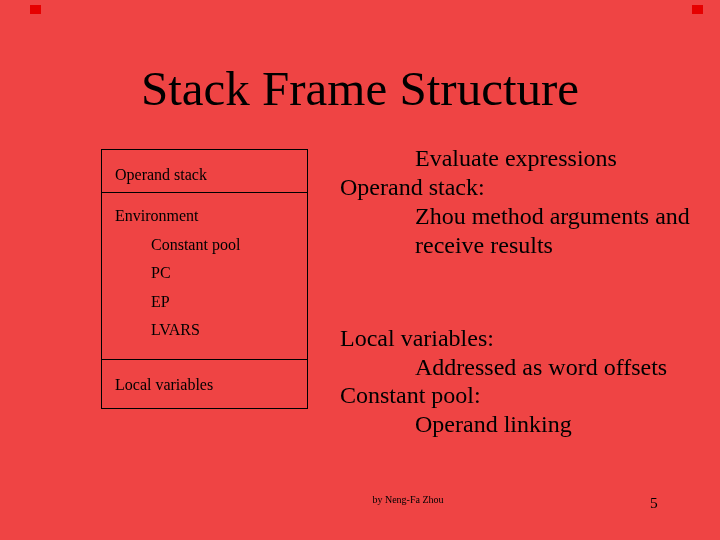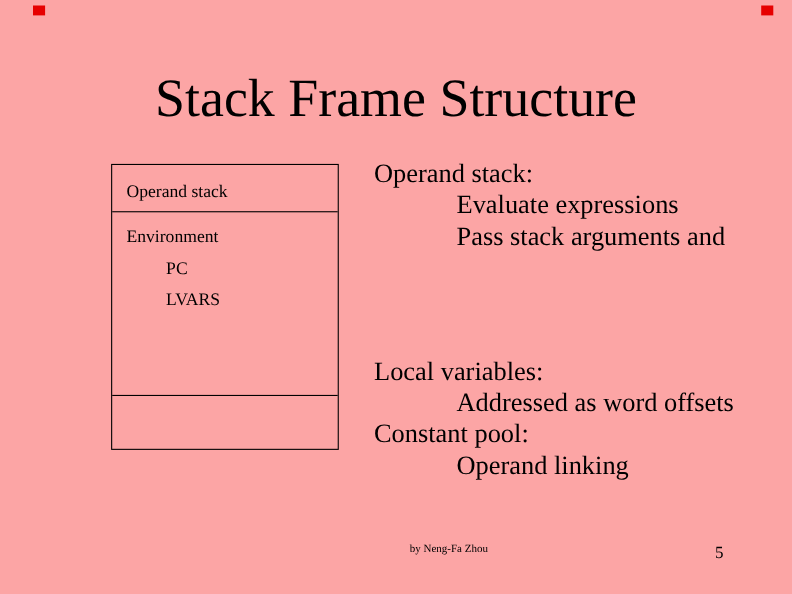--- a/index.html
+++ b/index.html
@@ -4,21 +4,21 @@
 <style>
   html, body {
     margin: 0;
     padding: 0;
     background: #ffffff;
   }
   .slide {
     position: relative;
     width: 720px;
     height: 540px;
-    background: #fca5a5;
+    background: #ef4444;
     color: #000000;
     font-family: "Liberation Serif", "DejaVu Serif", serif;
     overflow: hidden;
   }
   .corner-mark {
     position: absolute;
     width: 11px;
     height: 9px;
     background: #e60000;
   }
@@ -113,29 +113,35 @@
   <div class="corner-mark right"></div>
 
   <div class="slide-title">Stack Frame Structure</div>
 
   <div class="stack-box">
     <div class="box-section sec1">
       <div class="box-line">Operand stack</div>
     </div>
     <div class="box-section sec2">
       <div class="box-line">Environment</div>
+      <div class="box-line indent">Constant pool</div>
       <div class="box-line indent">PC</div>
+      <div class="box-line indent">EP</div>
       <div class="box-line indent">LVARS</div>
+    </div>
+    <div class="box-section sec3">
+      <div class="box-line">Local variables</div>
     </div>
   </div>
 
   <div class="note n1">
+    <div class="note-line indent">Evaluate expressions</div>
     <div class="note-line">Operand stack:</div>
-    <div class="note-line indent">Evaluate expressions</div>
-    <div class="note-line indent">Pass stack arguments and</div>
+    <div class="note-line indent">Zhou method arguments and</div>
+    <div class="note-line indent">receive results</div>
   </div>
 
   <div class="note n2">
     <div class="note-line">Local variables:</div>
     <div class="note-line indent">Addressed as word offsets</div>
   </div>
 
   <div class="note n3">
     <div class="note-line">Constant pool:</div>
     <div class="note-line indent">Operand linking</div>

